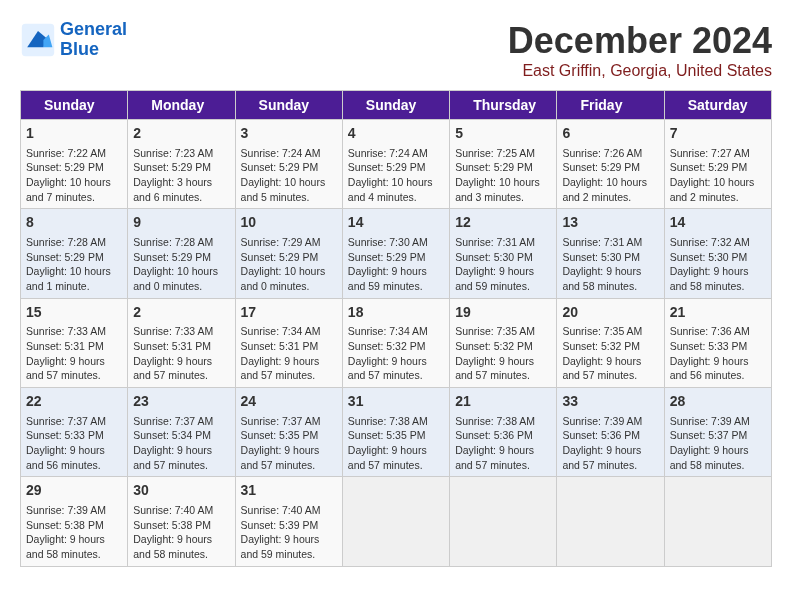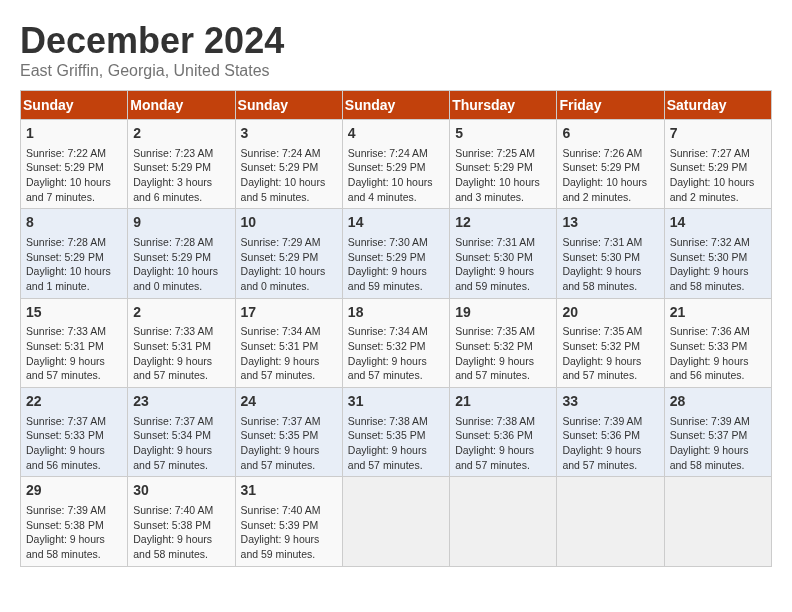--- a/index.html
+++ b/index.html
@@ -28,41 +28,41 @@
       line-height: 1.1;
     }
     .logo-text span {
       color: #1565c0;
     }
     .logo-icon {
       width: 36px;
       height: 36px;
     }
     .title-section {
-      text-align: left;
+      text-align: right;
     }
     .main-title {
       font-size: 36px;
       font-weight: bold;
       color: #333;
     }
     .subtitle {
       font-size: 16px;
-      color: #737373;
+      color: #7f1d1d;
     }
     table {
       width: 100%;
       border-collapse: collapse;
       table-layout: fixed;
     }
     thead tr th {
-      background-color: #c2410c;
+      background-color: #4c1d95;
       color: #fff;
       text-align: left;
-      padding: 6px 2px;
+      padding: 6px 23px;
       font-size: 14px;
       font-weight: bold;
       border: 1px solid #ccc;
     }
     tbody tr td {
       vertical-align: top;
       padding: 4px 5px;
       font-size: 10.5px;
       color: #333;
       border: 1px solid #ccc;
@@ -82,20 +82,31 @@
       margin-bottom: 2px;
     }
     .empty-cell {
       background: #f0f0f0 !important;
     }
   </style>
 </head>
 <body>
 
 <div class="header-section">
+  <div class="logo">
+    <svg class="logo-icon" viewBox="0 0 40 40">
+      <rect x="2" y="2" width="36" height="36" rx="4" fill="#e3f0ff"></rect>
+      <polygon points="8,28 20,10 32,20 26,28" fill="#1565c0"></polygon>
+      <polygon points="26,20 32,14 36,28 26,28" fill="#42a5f5"></polygon>
+    </svg>
+    <div class="logo-text">
+      <span>General</span><br>
+      <span style="color:#1565c0">Blue</span>
+    </div>
+  </div>
   <div class="title-section">
     <div class="main-title">December 2024</div>
     <div class="subtitle">East Griffin, Georgia, United States</div>
   </div>
 </div>
 
 <table>
   <thead>
     <tr id="header-row">
     <th>Sunday</th>

